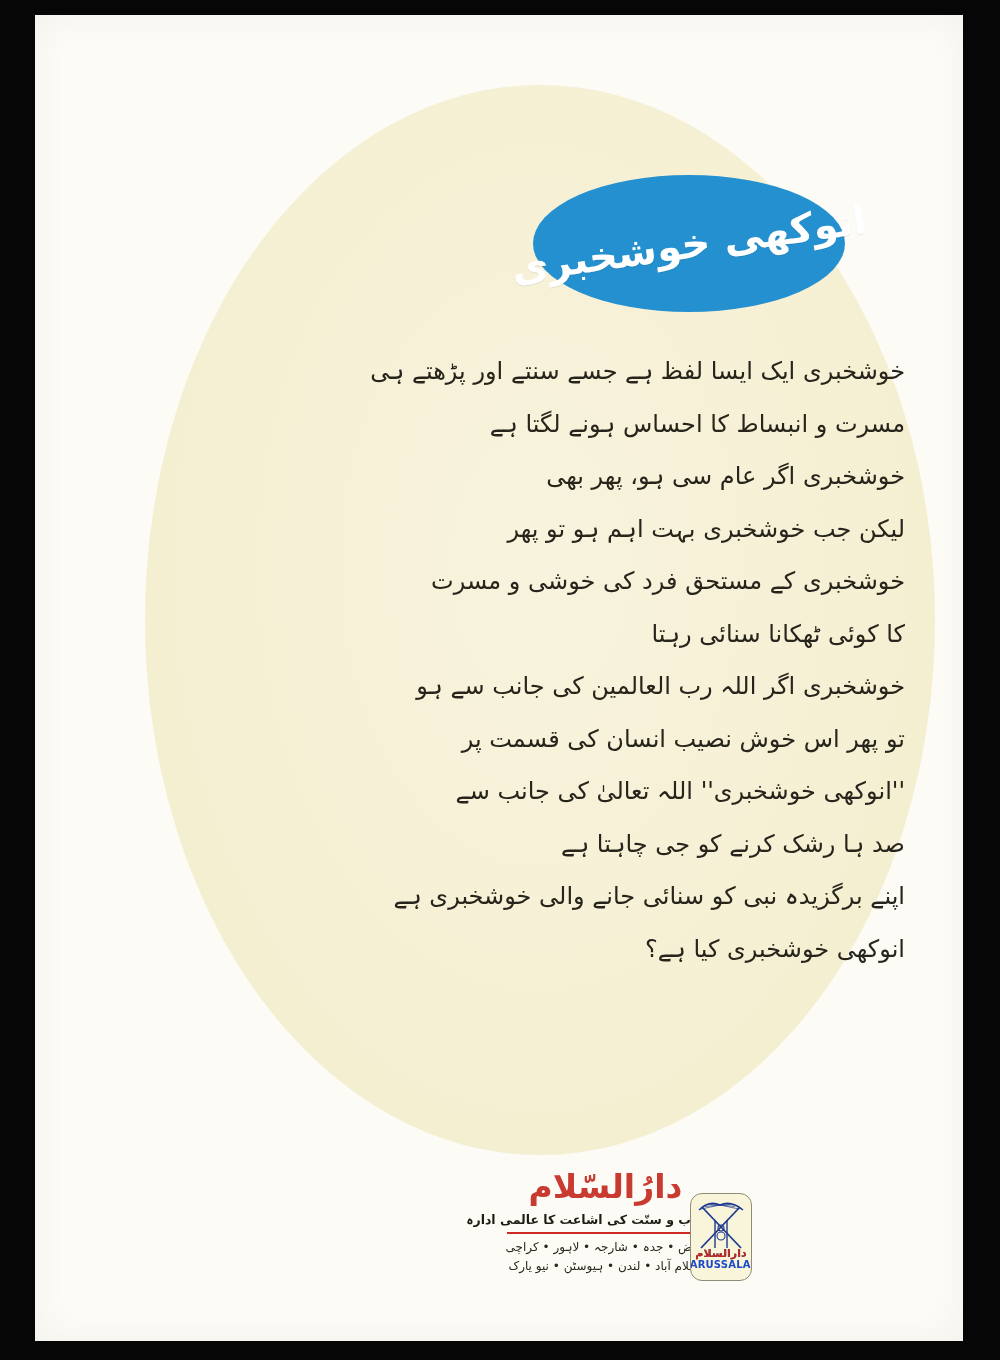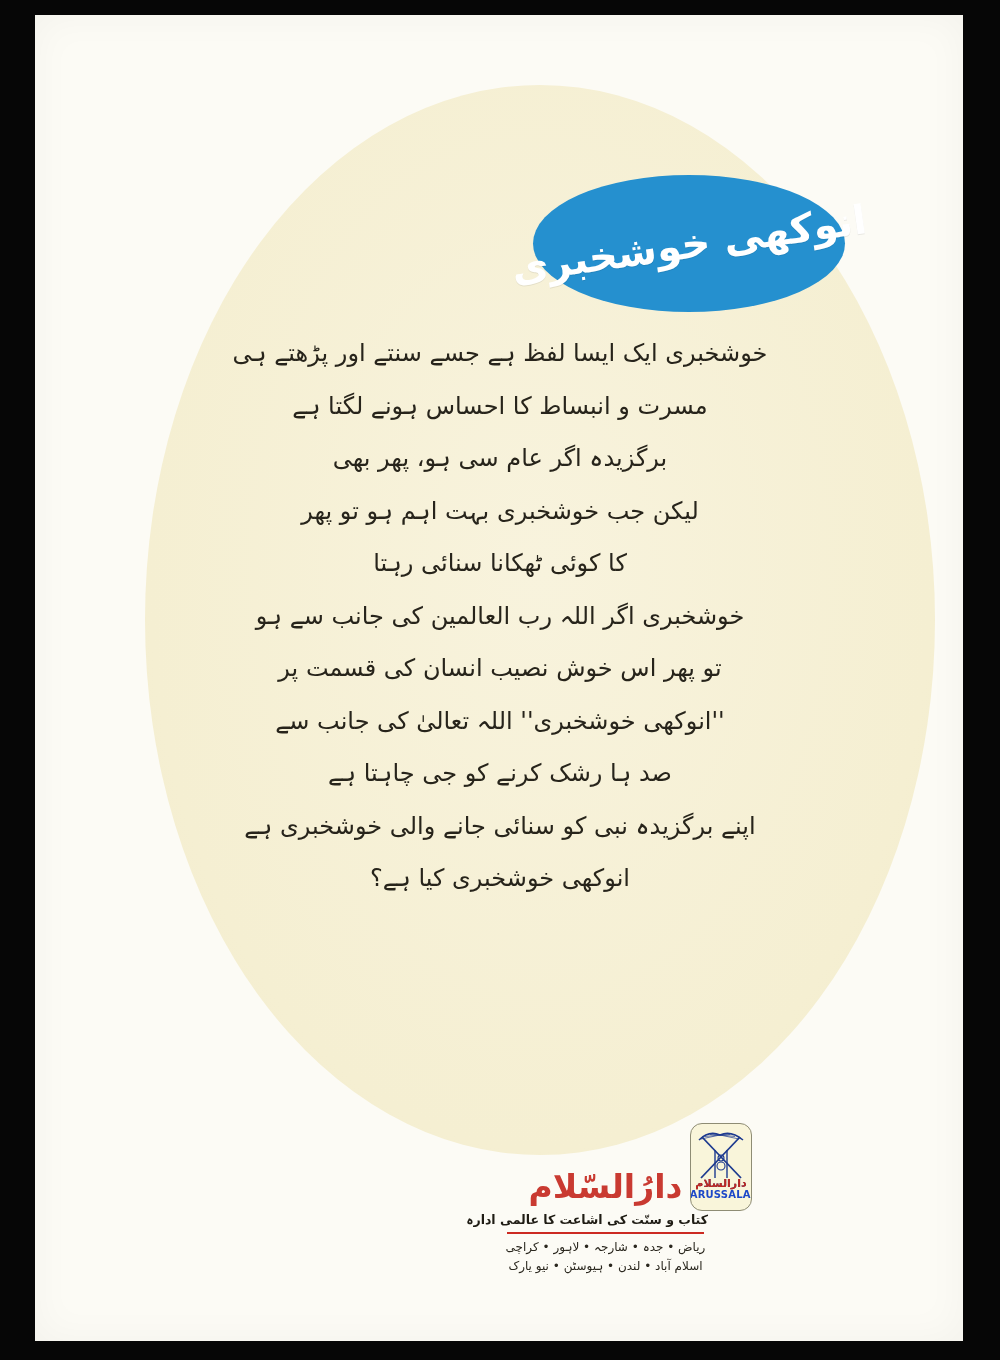--- a/index.html
+++ b/index.html
@@ -34,23 +34,23 @@
     color:#ffffff;
     font-size:40px;
     font-weight:bold;
     transform:rotate(-8deg);
     white-space:nowrap;
     direction:rtl;
     letter-spacing:1px;
     text-shadow:0 1px 0 rgba(0,0,0,0.08);
   }
   .poem{
-    position:absolute;left:60px;top:312px;width:810px;
+    position:absolute;left:60px;top:330px;width:810px;
     direction:rtl;
-    text-align:center;
+    text-align:right;
   }
   .poem .line{
     height:52.5px;
     line-height:52.5px;
     font-size:24px;
     color:#27241b;
     white-space:nowrap;
   }
   .publisher{
     position:absolute;left:468px;top:1150px;width:205px;
@@ -75,21 +75,21 @@
     border:0;border-top:2px solid #cc2a22;
     margin:3px 4px 4px 4px;
   }
   .publisher .pub-cities{
     color:#2a271e;
     font-size:12px;
     line-height:19px;
     white-space:nowrap;
   }
   .logo-emblem{
-    position:absolute;left:655px;top:1108px;width:62px;height:88px;
+    position:absolute;left:655px;top:1178px;width:62px;height:88px;
     background:#f9f5da;
     border:1px solid #8e8c74;
     border-radius:12px;
     box-sizing:border-box;
     display:flex;flex-direction:column;align-items:center;justify-content:flex-start;
     overflow:hidden;
   }
   .logo-emblem svg{display:block;}
   .logo-arabic{
     color:#c1281f;
@@ -118,22 +118,23 @@
 
     <div class="big-oval"></div>
 
     <div class="title-oval">
       <span class="title-text">انوکھی خوشخبری</span>
     </div>
 
     <div class="poem" dir="rtl">
       <div class="line">خوشخبری ایک ایسا لفظ ہے جسے سنتے اور پڑھتے ہی</div>
       <div class="line">مسرت و انبساط کا احساس ہونے لگتا ہے</div>
-      <div class="line">برگزیدہ اگر عام سی ہو، پھر بھی</div>
+      <div class="line">خوشخبری اگر عام سی ہو، پھر بھی</div>
       <div class="line">لیکن جب خوشخبری بہت اہم ہو تو پھر</div>
+      <div class="line">خوشخبری کے مستحق فرد کی خوشی و مسرت</div>
       <div class="line">کا کوئی ٹھکانا سنائی رہتا</div>
       <div class="line">خوشخبری اگر اللہ رب العالمین کی جانب سے ہو</div>
       <div class="line">تو پھر اس خوش نصیب انسان کی قسمت پر</div>
       <div class="line">''انوکھی خوشخبری'' اللہ تعالیٰ کی جانب سے</div>
       <div class="line">صد ہا رشک کرنے کو جی چاہتا ہے</div>
       <div class="line">اپنے برگزیدہ نبی کو سنائی جانے والی خوشخبری ہے</div>
       <div class="line">انوکھی خوشخبری کیا ہے؟</div>
     </div>
 
     <div class="publisher" dir="rtl">

